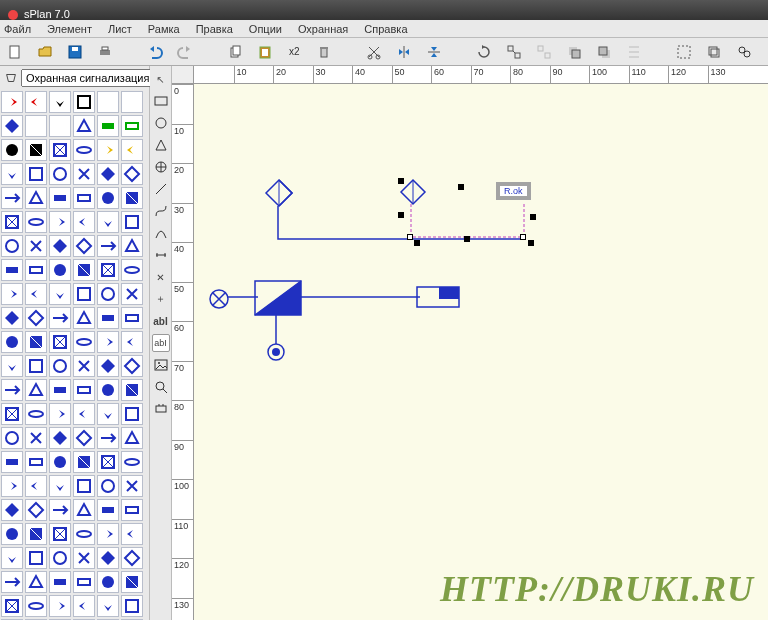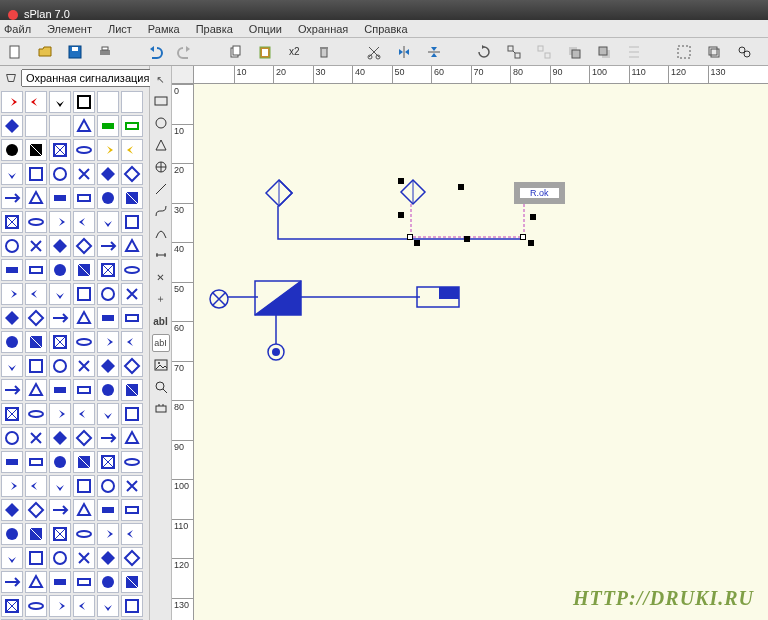--- a/index.html
+++ b/index.html
@@ -30,21 +30,21 @@
   .vruler{position:absolute;left:0;top:18px;bottom:0;width:22px;background:#fff;border-right:1px solid #999}
   .rcorner{position:absolute;left:0;top:0;width:22px;height:18px;background:#eee;border-right:1px solid #999;border-bottom:1px solid #999}
   .tick{position:absolute;top:0;height:18px;border-left:1px solid #999}
   .tick span{position:absolute;top:1px;left:2px;font-size:9px;color:#333}
   .vtick{position:absolute;left:0;width:22px;border-top:1px solid #999}
   .vtick span{position:absolute;left:2px;top:1px;font-size:9px;color:#333}
   .canvas{position:absolute;left:22px;top:18px;right:0;bottom:0;background:#fbfbe8;overflow:hidden}
   .shape{position:absolute}
   .sel-handle{position:absolute;width:6px;height:6px;background:#000}
   .sel-handle.o{background:#fff;border:1px solid #000}
-  .watermark{position:absolute;right:14px;bottom:10px;font-size:20px;font-style:italic;font-weight:bold;color:#6a8f2a;opacity:.85;font-family:'Comic Sans MS',cursive;letter-spacing:1px}
+  .watermark{position:absolute;right:14px;bottom:10px;font-size:36px;font-style:italic;font-weight:bold;color:#6a8f2a;opacity:.85;font-family:'Comic Sans MS',cursive;letter-spacing:1px}
   .txtlabel{width:18px}
 </style>
 </head>
 <body>
 
 <div class="titlebar">
   <div class="dot"></div>
   <span>sPlan 7.0</span>
 </div>
 
@@ -1103,21 +1103,21 @@
       <svg class="shape" style="left:205px;top:94px" width="28" height="28">
         <path d="M14 2 26 14 14 26 2 14z" fill="none" stroke="#2030c0" stroke-width="1.5"></path>
         <path d="M14 2 14 26" stroke="#2030c0"></path>
       </svg>
 
       <svg class="shape" style="left:215px;top:118px" width="120" height="40">
         <path d="M2 2 V35 H58 H115" fill="none" stroke="#c040c0" stroke-width="1" stroke-dasharray="3 2"></path>
         <path d="M115 35 V-10" fill="none" stroke="#c040c0" stroke-width="1" stroke-dasharray="3 2"></path>
       </svg>
 
-      <div class="shape" style="left:320px;top:98px;border:6px solid #a3a3a3;background:#fff;padding:0 10px;font-size:9px;color:#2030c0">R.ok</div>
+      <div class="shape" style="left:302px;top:98px;border:4px solid #a3a3a3;background:#fff;padding:0 4px;font-size:9px;color:#2030c0">R.ok</div>
 
       <div class="sel-handle" style="left:204px;top:94px"></div>
       <div class="sel-handle" style="left:204px;top:128px"></div>
       <div class="sel-handle" style="left:264px;top:100px"></div>
       <div class="sel-handle" style="left:336px;top:130px"></div>
       <div class="sel-handle o" style="left:213px;top:150px"></div>
       <div class="sel-handle" style="left:270px;top:152px"></div>
       <div class="sel-handle o" style="left:326px;top:150px"></div>
       <div class="sel-handle" style="left:220px;top:156px"></div>
       <div class="sel-handle" style="left:334px;top:156px"></div>

